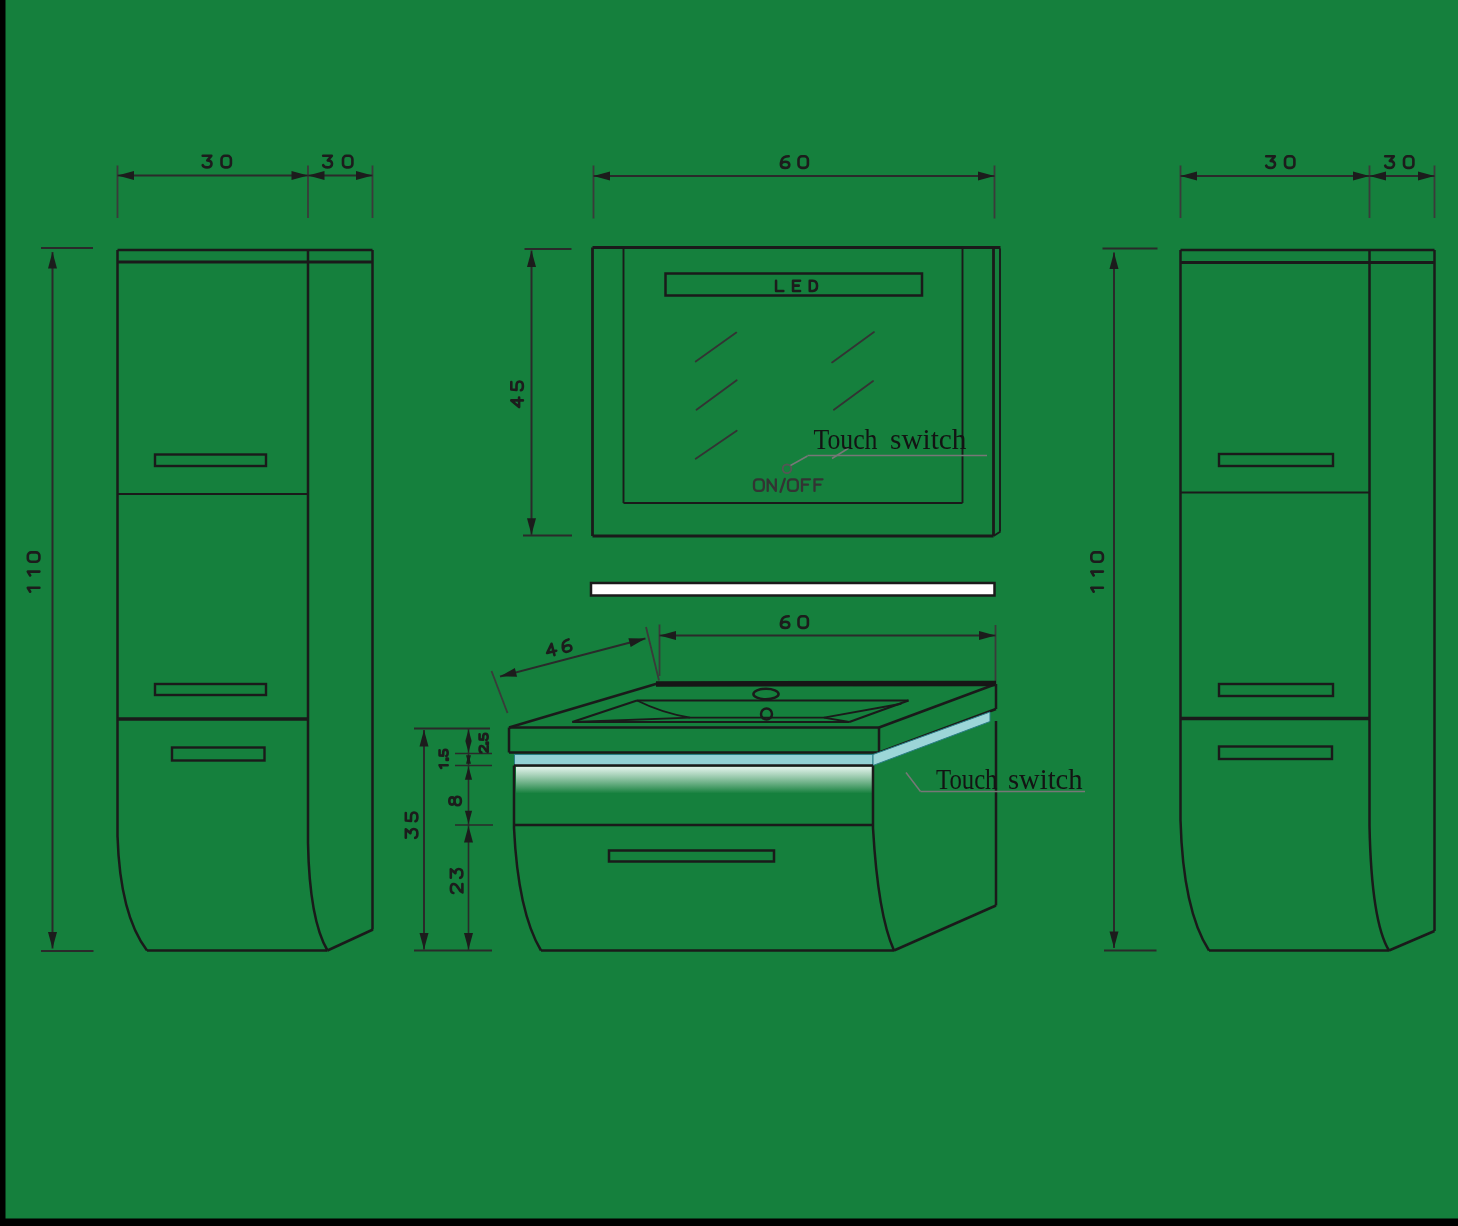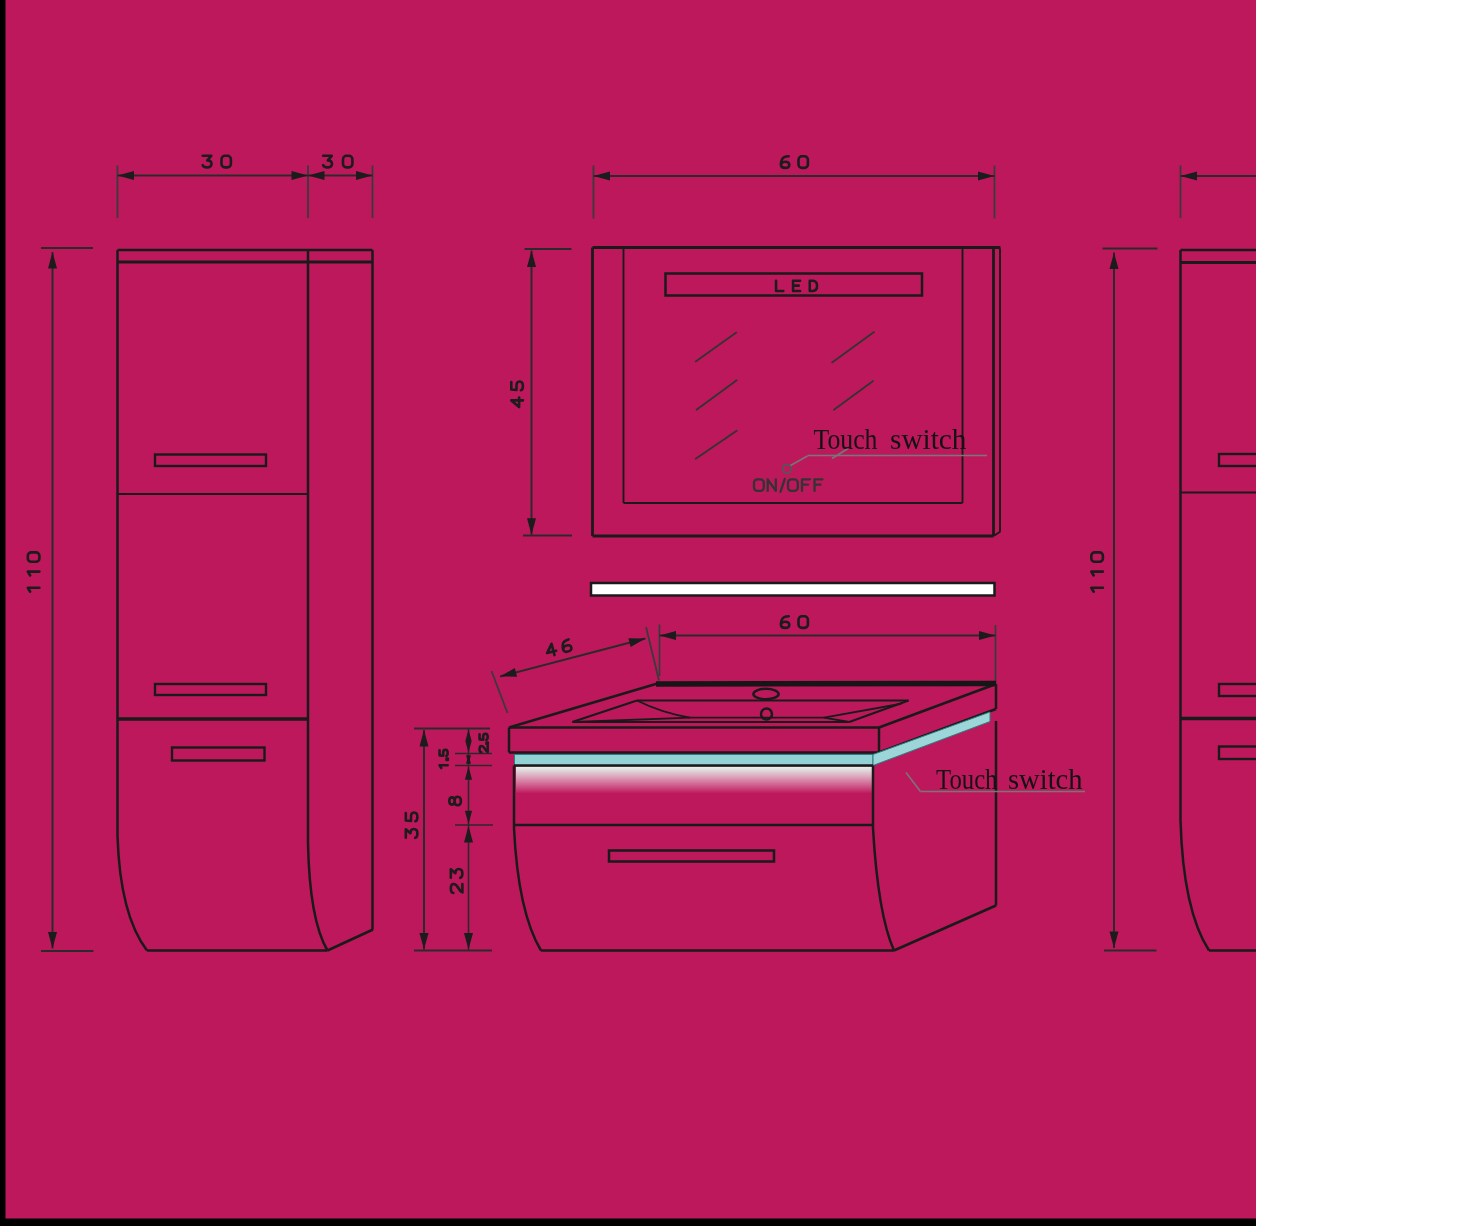--- a/index.html
+++ b/index.html
@@ -1,16 +1,16 @@
 <!DOCTYPE html>
 <html><head>
 <meta charset="utf-8">
 <style>
 html,body{margin:0;padding:0;background:#ffffff;}
-#page{position:relative;width:1256px;height:1226px;background:#be185d;overflow:hidden;}
+#page{position:relative;width:1458px;height:1226px;background:#15803d;overflow:hidden;}
 svg{position:absolute;left:0;top:0;}
 
 </style>
 </head>
 <body>
 <div id="page">
 <svg width="1458" height="1226" viewBox="0 0 1458 1226" fill="none">
 <defs>
 <path id="arr" d="M0,0 L-16.5,-4.5 L-16.5,4.5 Z" fill="#1c1c1c" stroke="none"></path>
 <rect id="n0" x="1" y="0.8" width="9.4" height="11.6" rx="3.4"></rect>

